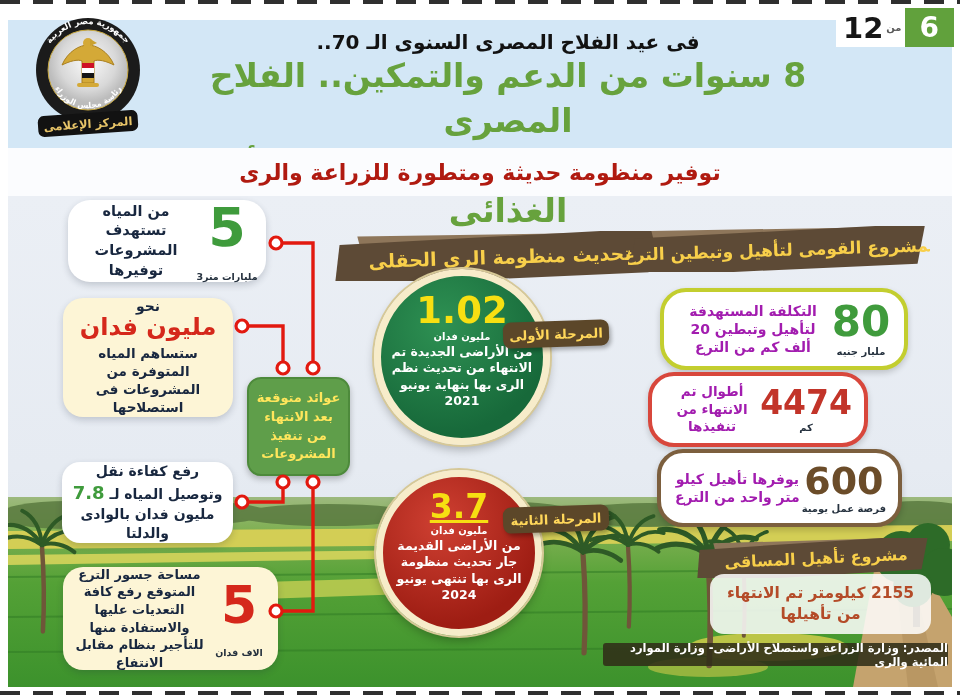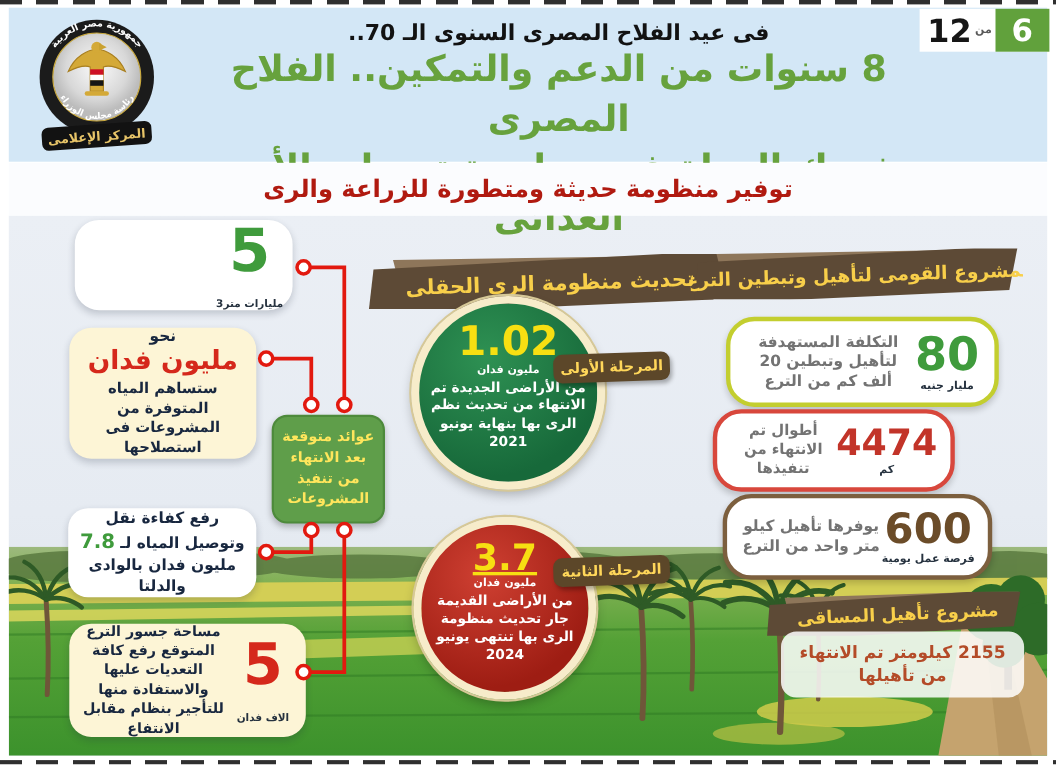--- a/index.html
+++ b/index.html
@@ -5,21 +5,21 @@
   * { margin:0; padding:0; box-sizing:border-box; }
   html,body { width:960px; height:695px; }
   body { font-family:"DejaVu Sans", sans-serif; background:#ffffff; position:relative; overflow:hidden; }
   .page { position:absolute; inset:0; }
 
   .film-edge { position:absolute; left:0; width:960px; height:4px; z-index:9;
     background:repeating-linear-gradient(90deg,#2f2f2f 0 20px, rgba(0,0,0,0) 20px 33px); }
   .film-top { top:0; } .film-bottom { top:691px; }
 
   
-  .header { position:absolute; left:8px; top:7px; width:944px; height:140px; background:#d3e7f6; z-index:2; }
+  .header { position:absolute; left:8px; top:20px; width:944px; height:140px; background:#d3e7f6; z-index:2; }
   .header-text { position:absolute; left:150px; top:0; width:700px; height:140px; text-align:center; direction:rtl; }
   .kicker { font-size:20px; font-weight:bold; color:#121212; margin-top:10px; letter-spacing:0; }
   .title { font-size:33px; font-weight:bold; color:#67a23d; line-height:1.36; }
 
   .badge { position:absolute; left:836px; top:8px; width:118px; height:39px; background:#ffffff;
     display:flex; direction:ltr; align-items:center; z-index:6; }
   .badge-total { font-size:29px; font-weight:bold; color:#161616; margin-left:7px; }
   .badge-of { font-size:10px; font-weight:bold; color:#5a5a5a; margin:0 3px; }
   .badge-current { width:68px; height:39px; background:#61a13c; color:#ffffff; font-size:28px; font-weight:bold;
     display:flex; align-items:center; justify-content:center; margin-right:0; margin-left:auto; }
@@ -98,21 +98,21 @@
     align-items:center; justify-content:space-between; padding:4px 12px; z-index:3;
     box-shadow:0 3px 6px rgba(0,0,0,.18); }
   #rbox-cost { left:660px; top:288px; width:248px; height:82px; border:4px solid #c3ce2f; }
   #rbox-len { left:648px; top:372px; width:220px; height:75px; border:4px solid #d8473c; }
   #rbox-jobs { left:657px; top:449px; width:245px; height:78px; border:4px solid #7c5f3e; }
   .rnum { font-weight:bold; line-height:1; }
   #rbox-cost .rnum { color:#3f9b3c; font-size:42px; }
   #rbox-len .rnum { color:#c23429; font-size:33px; }
   #rbox-jobs .rnum { color:#6b4c29; font-size:38px;text-align:center; }
   .runit { font-size:10px; font-weight:bold; color:#26323f; margin-top:3px;text-align:right; }
-  .rtxt { font-size:14px; font-weight:bold; color:#737373; text-align:center; line-height:1.3; flex:1; }
+  .rtxt { font-size:14px; font-weight:bold; color:#a21caf; text-align:center; line-height:1.3; flex:1; }
   #rbox-len .rtxt { font-size:13.5px; }
 
   .canals { position:absolute; left:710px; top:574px; width:221px; height:60px; z-index:3;
     background:rgba(255,255,255,.85); border-radius:14px; color:#b44b28; font-weight:bold; font-size:15.5px;
     text-align:center; direction:rtl; display:flex; align-items:center; justify-content:center;
     line-height:1.35; padding:4px 10px; }
 
   .source { position:absolute; left:603px; top:643px; width:345px; height:23px; z-index:5;
     background:rgba(48,46,24,.88); color:#ffffff; font-size:11.5px; font-weight:bold;
     display:flex; align-items:center; justify-content:center; direction:rtl; border-radius:3px; }
@@ -248,20 +248,21 @@
       <circle cx="313" cy="482" r="6"></circle>
         <circle cx="276" cy="611" r="6"></circle>
     </g>
   </svg>
 
   <div class="card" id="box-water">
     <div class="num-col">
       <div class="num num-green">5</div>
       <div class="unit">مليارات متر3</div>
     </div>
+    <div class="txt">من المياه تستهدف المشروعات توفيرها</div>
   </div>
 
   <div class="card cream" id="box-feddan">
     <div class="intro">نحو</div>
     <div class="feddan-title">مليون فدان</div>
     <div class="txt">ستساهم المياه المتوفرة من المشروعات فى استصلاحها</div>
   </div>
 
   <div class="card" id="box-eff">
     <div class="txt"><span>رفع كفاءة نقل وتوصيل المياه لـ </span><span class="inline-green">7.8</span><span> مليون فدان بالوادى والدلتا</span></div>
@@ -334,14 +335,15 @@
   <svg class="ribbon" id="ribbon-bottom" viewBox="0 0 238 40">
     <g transform="rotate(-2.5 119 20)">
       <polygon points="20,1 233,4 227,31 26,29" fill="#8e765a"></polygon>
       <polygon points="6,7 235,2 227,36 2,40" fill="#5d4a36"></polygon>
       <text x="122" y="26" text-anchor="middle" font-size="16">مشروع تأهيل المساقى</text>
     </g>
   </svg>
 
   <div class="canals">2155 كيلومتر تم الانتهاء من تأهيلها</div>
 
+  <div class="source">المصدر: وزارة الزراعة واستصلاح الأراضى- وزارة الموارد المائية والرى</div>
 
 </div>
 
 </body></html>

